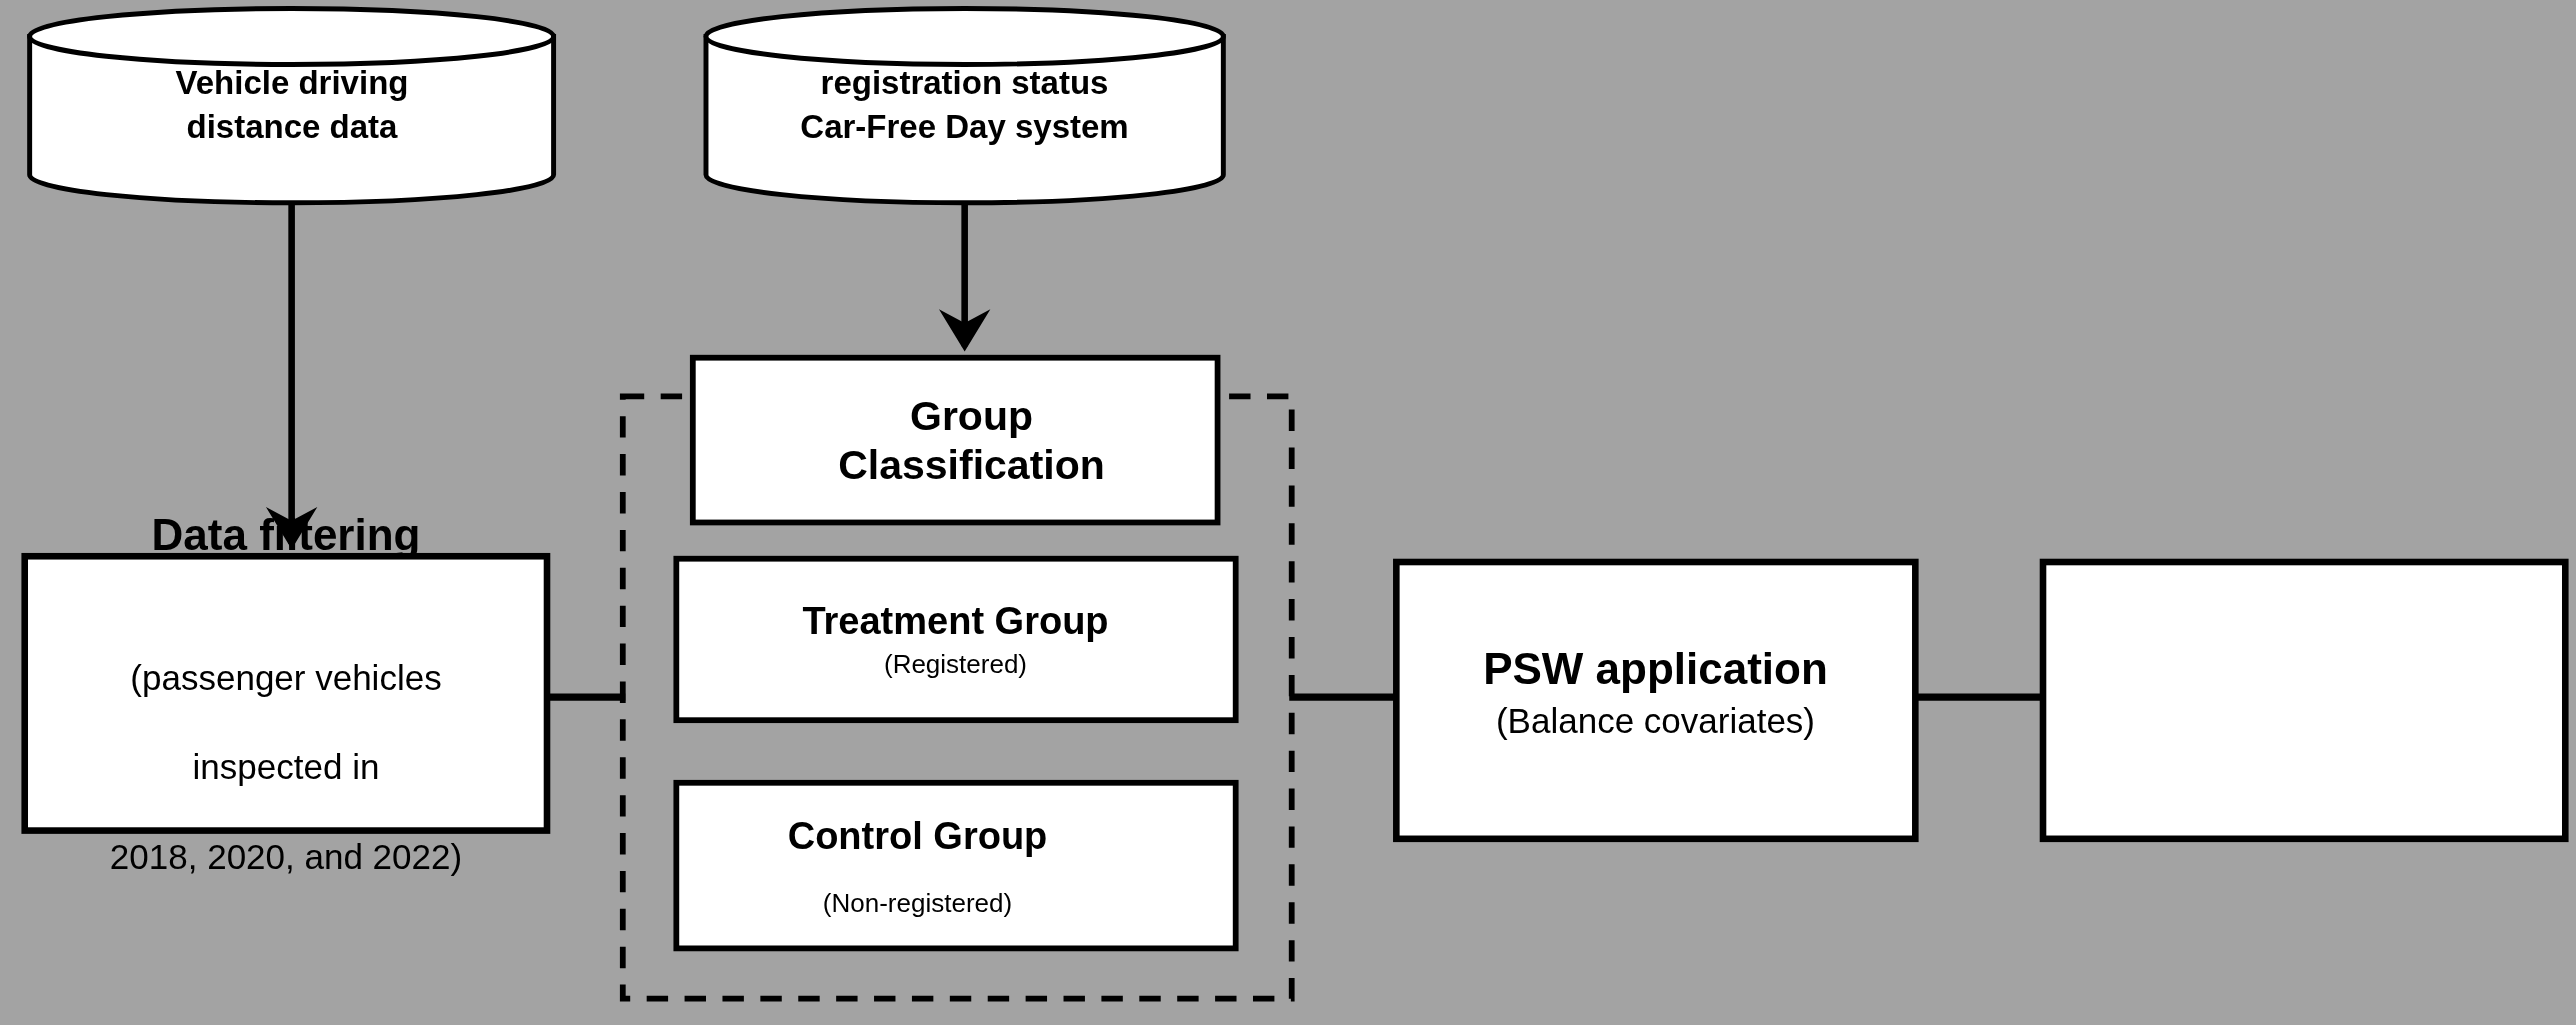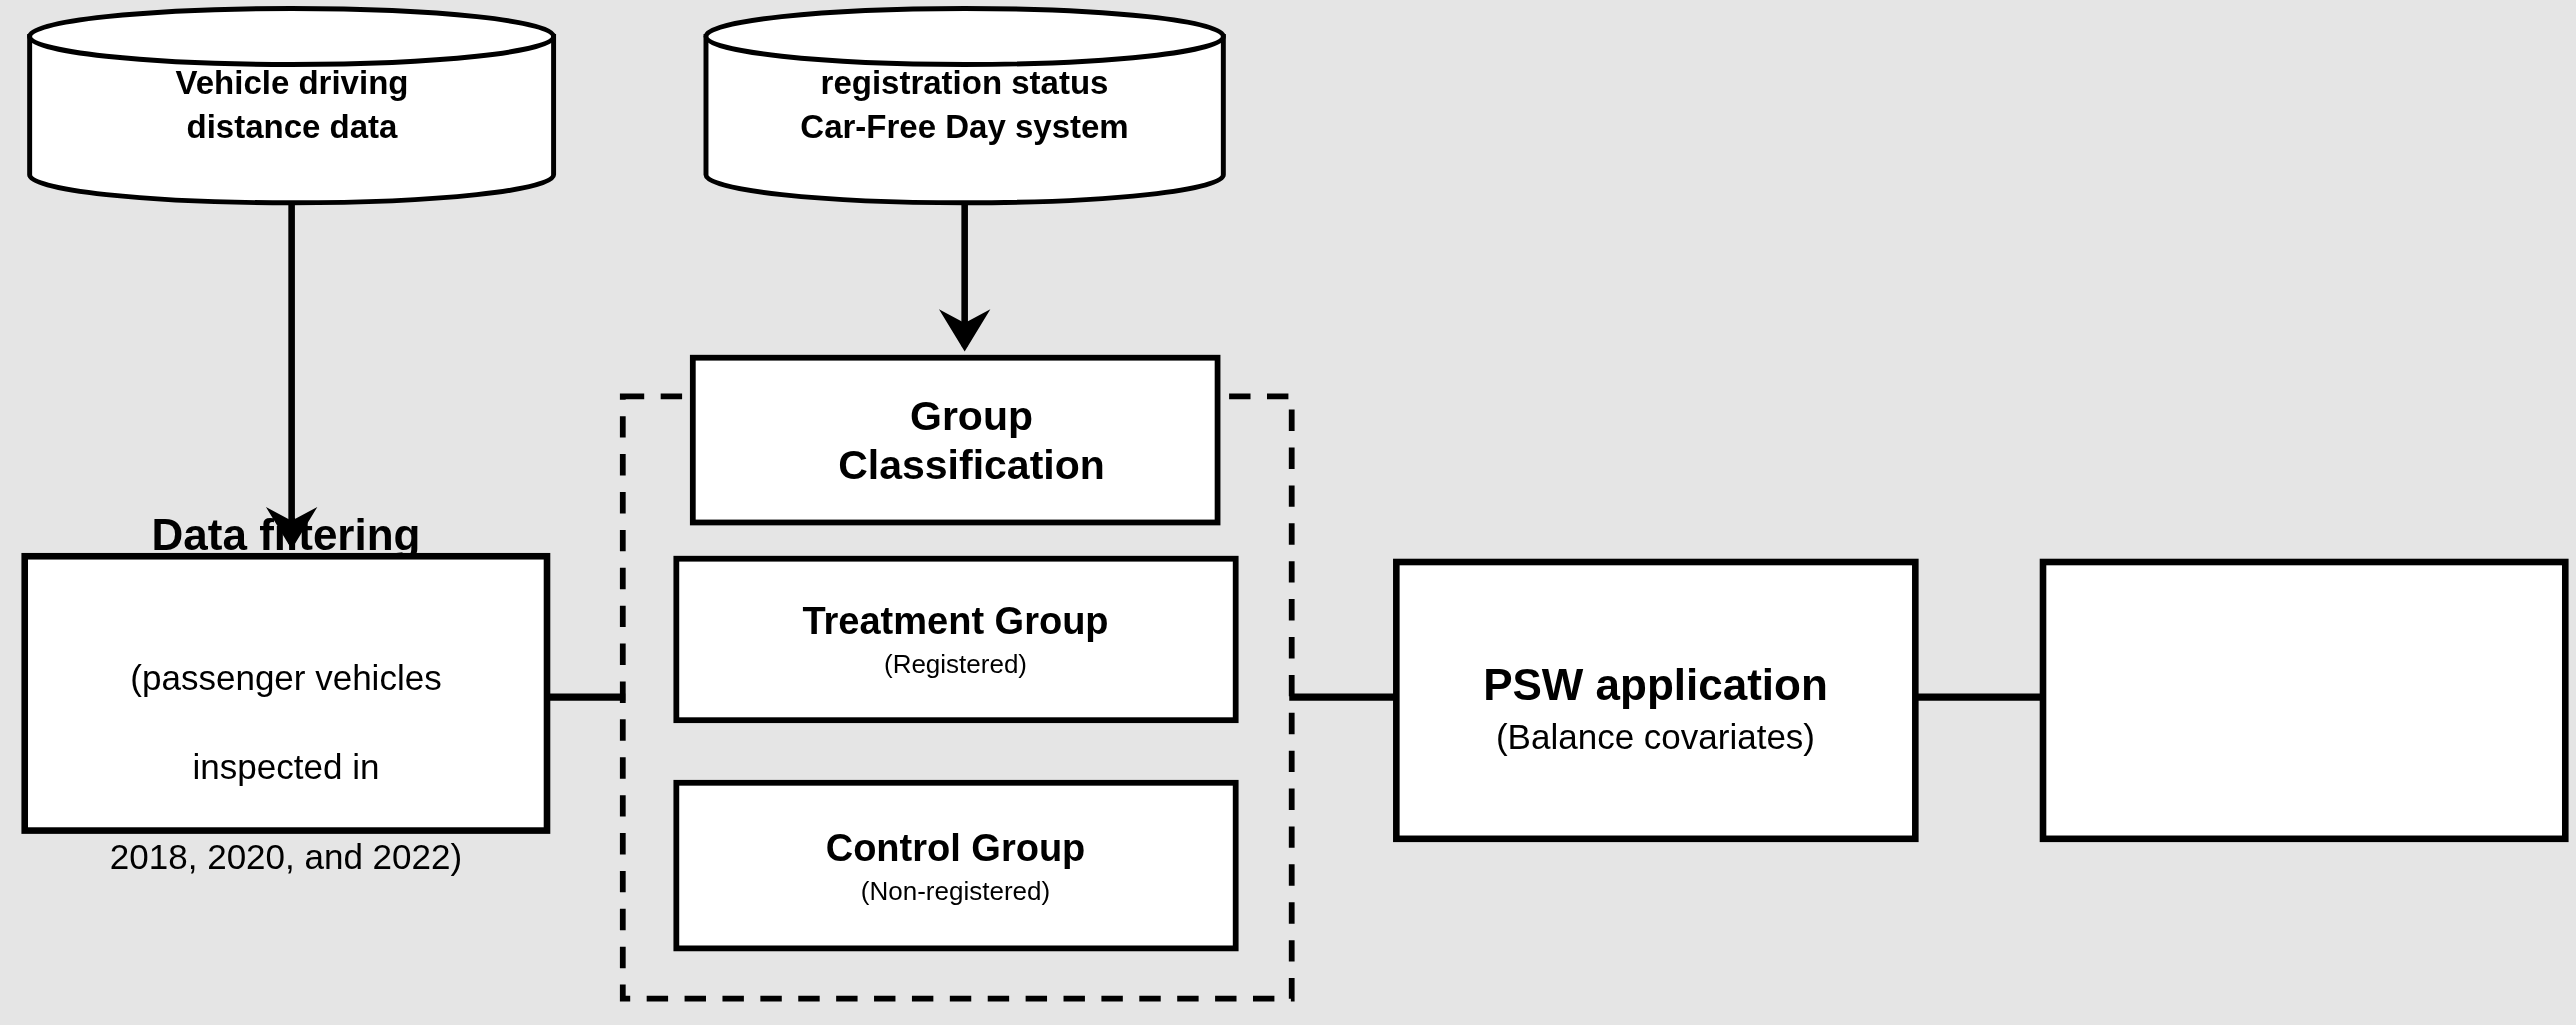--- a/index.html
+++ b/index.html
@@ -7,21 +7,21 @@
     padding: 0;
     background: #ffffff;
   }
   body {
     font-family: "Liberation Sans", sans-serif;
   }
   #canvas {
     position: relative;
     width: 2576px;
     height: 1026px;
-    background: #e5e5e5;
+    background: #a3a3a3;
     overflow: hidden;
   }
   #svg-layer {
     position: absolute;
     left: 0;
     top: 0;
     width: 2576px;
     height: 1026px;
   }
 
@@ -128,27 +128,27 @@
     <div class="t-bold box-title-lg">Group</div>
     <div class="t-bold box-title-lg">Classification</div>
   </div>
 
   <div class="node-text" style="left:676px; top:559px; width:559px; height:161px;">
     <div class="t-bold box-title-md">Treatment Group</div>
     <div class="spacer-2"></div>
     <div class="t-reg box-sub-sm">(Registered)</div>
   </div>
 
-  <div class="node-text" style="left:676px; top:783px; width:559px; height:166px;">
+  <div class="node-text" style="left:638px; top:783px; width:559px; height:166px;gap:12px;">
     <div class="t-bold box-title-md">Control Group</div>
     <div class="spacer-2"></div>
     <div class="t-reg box-sub-sm">(Non-registered)</div>
   </div>
 
-  <div class="node-text" style="left:1396px; top:570px; width:519px; height:277px;">
+  <div class="node-text" style="left:1396px; top:554px; width:519px; height:277px;">
     <div class="t-bold box-title-xl">PSW application</div>
     <div class="spacer-2"></div>
     <div class="t-reg box-sub-md">(Balance covariates)</div>
   </div>
 
 
 </div>
 
 
 </body></html>

